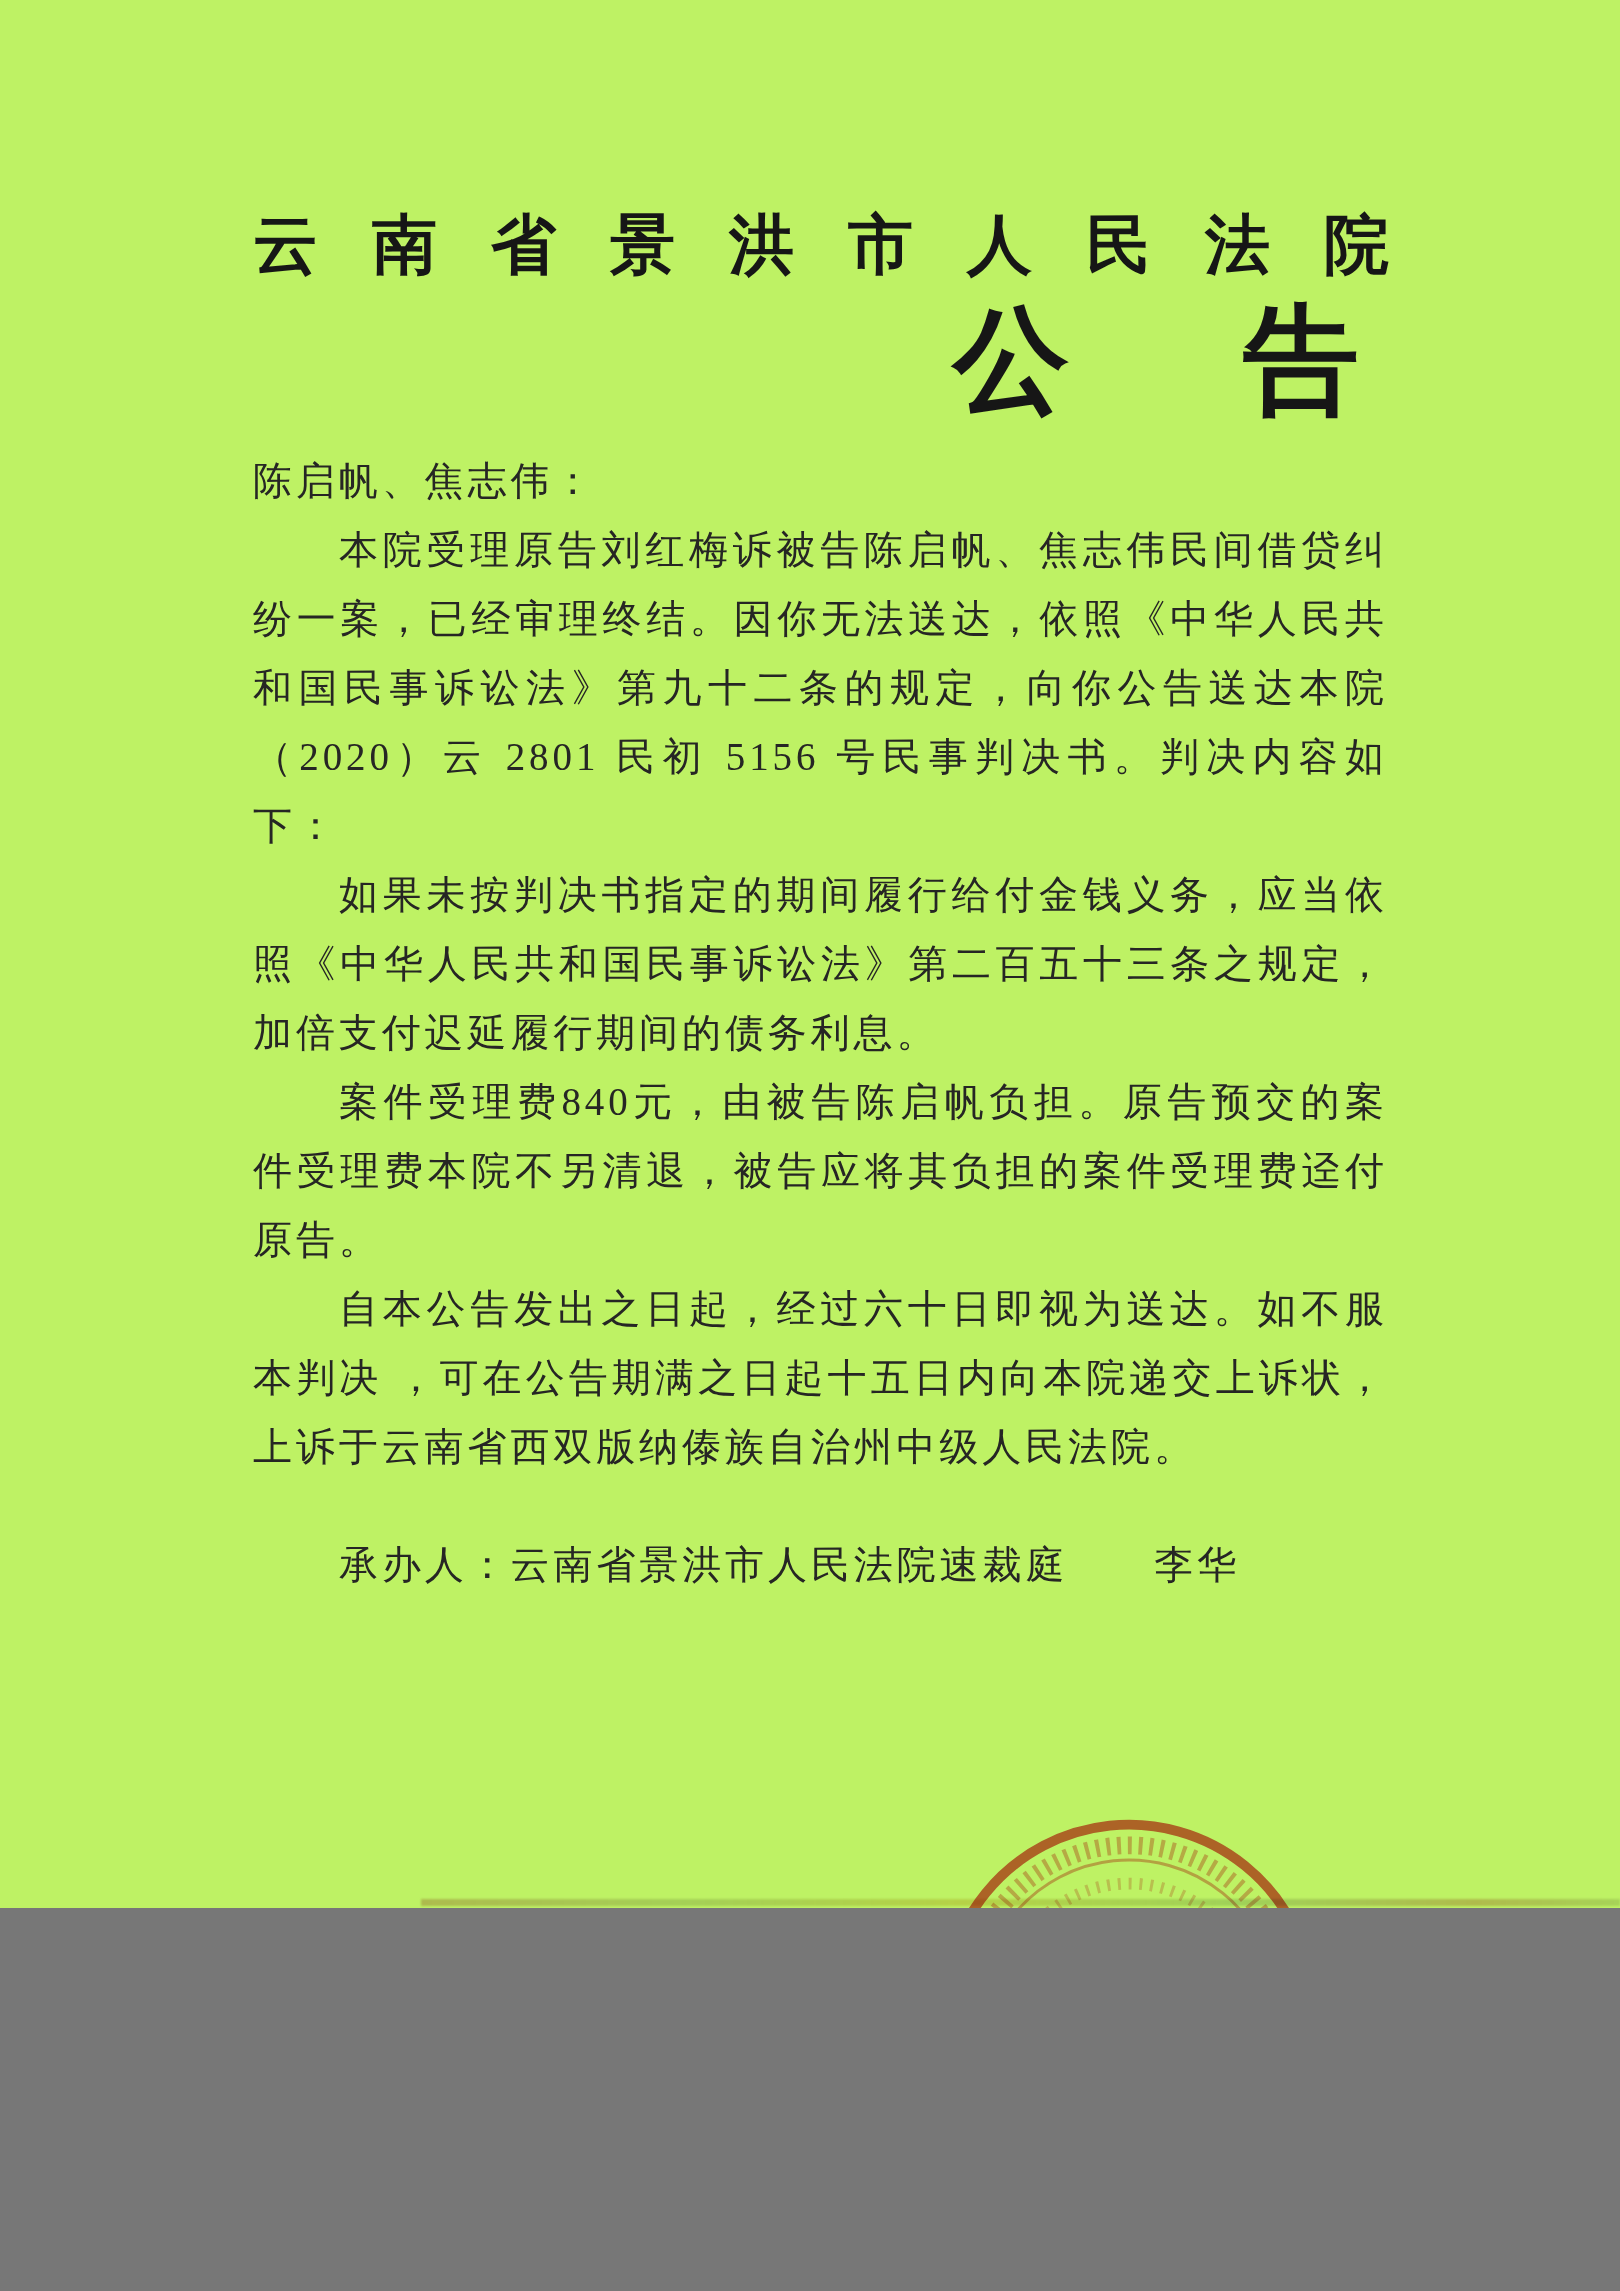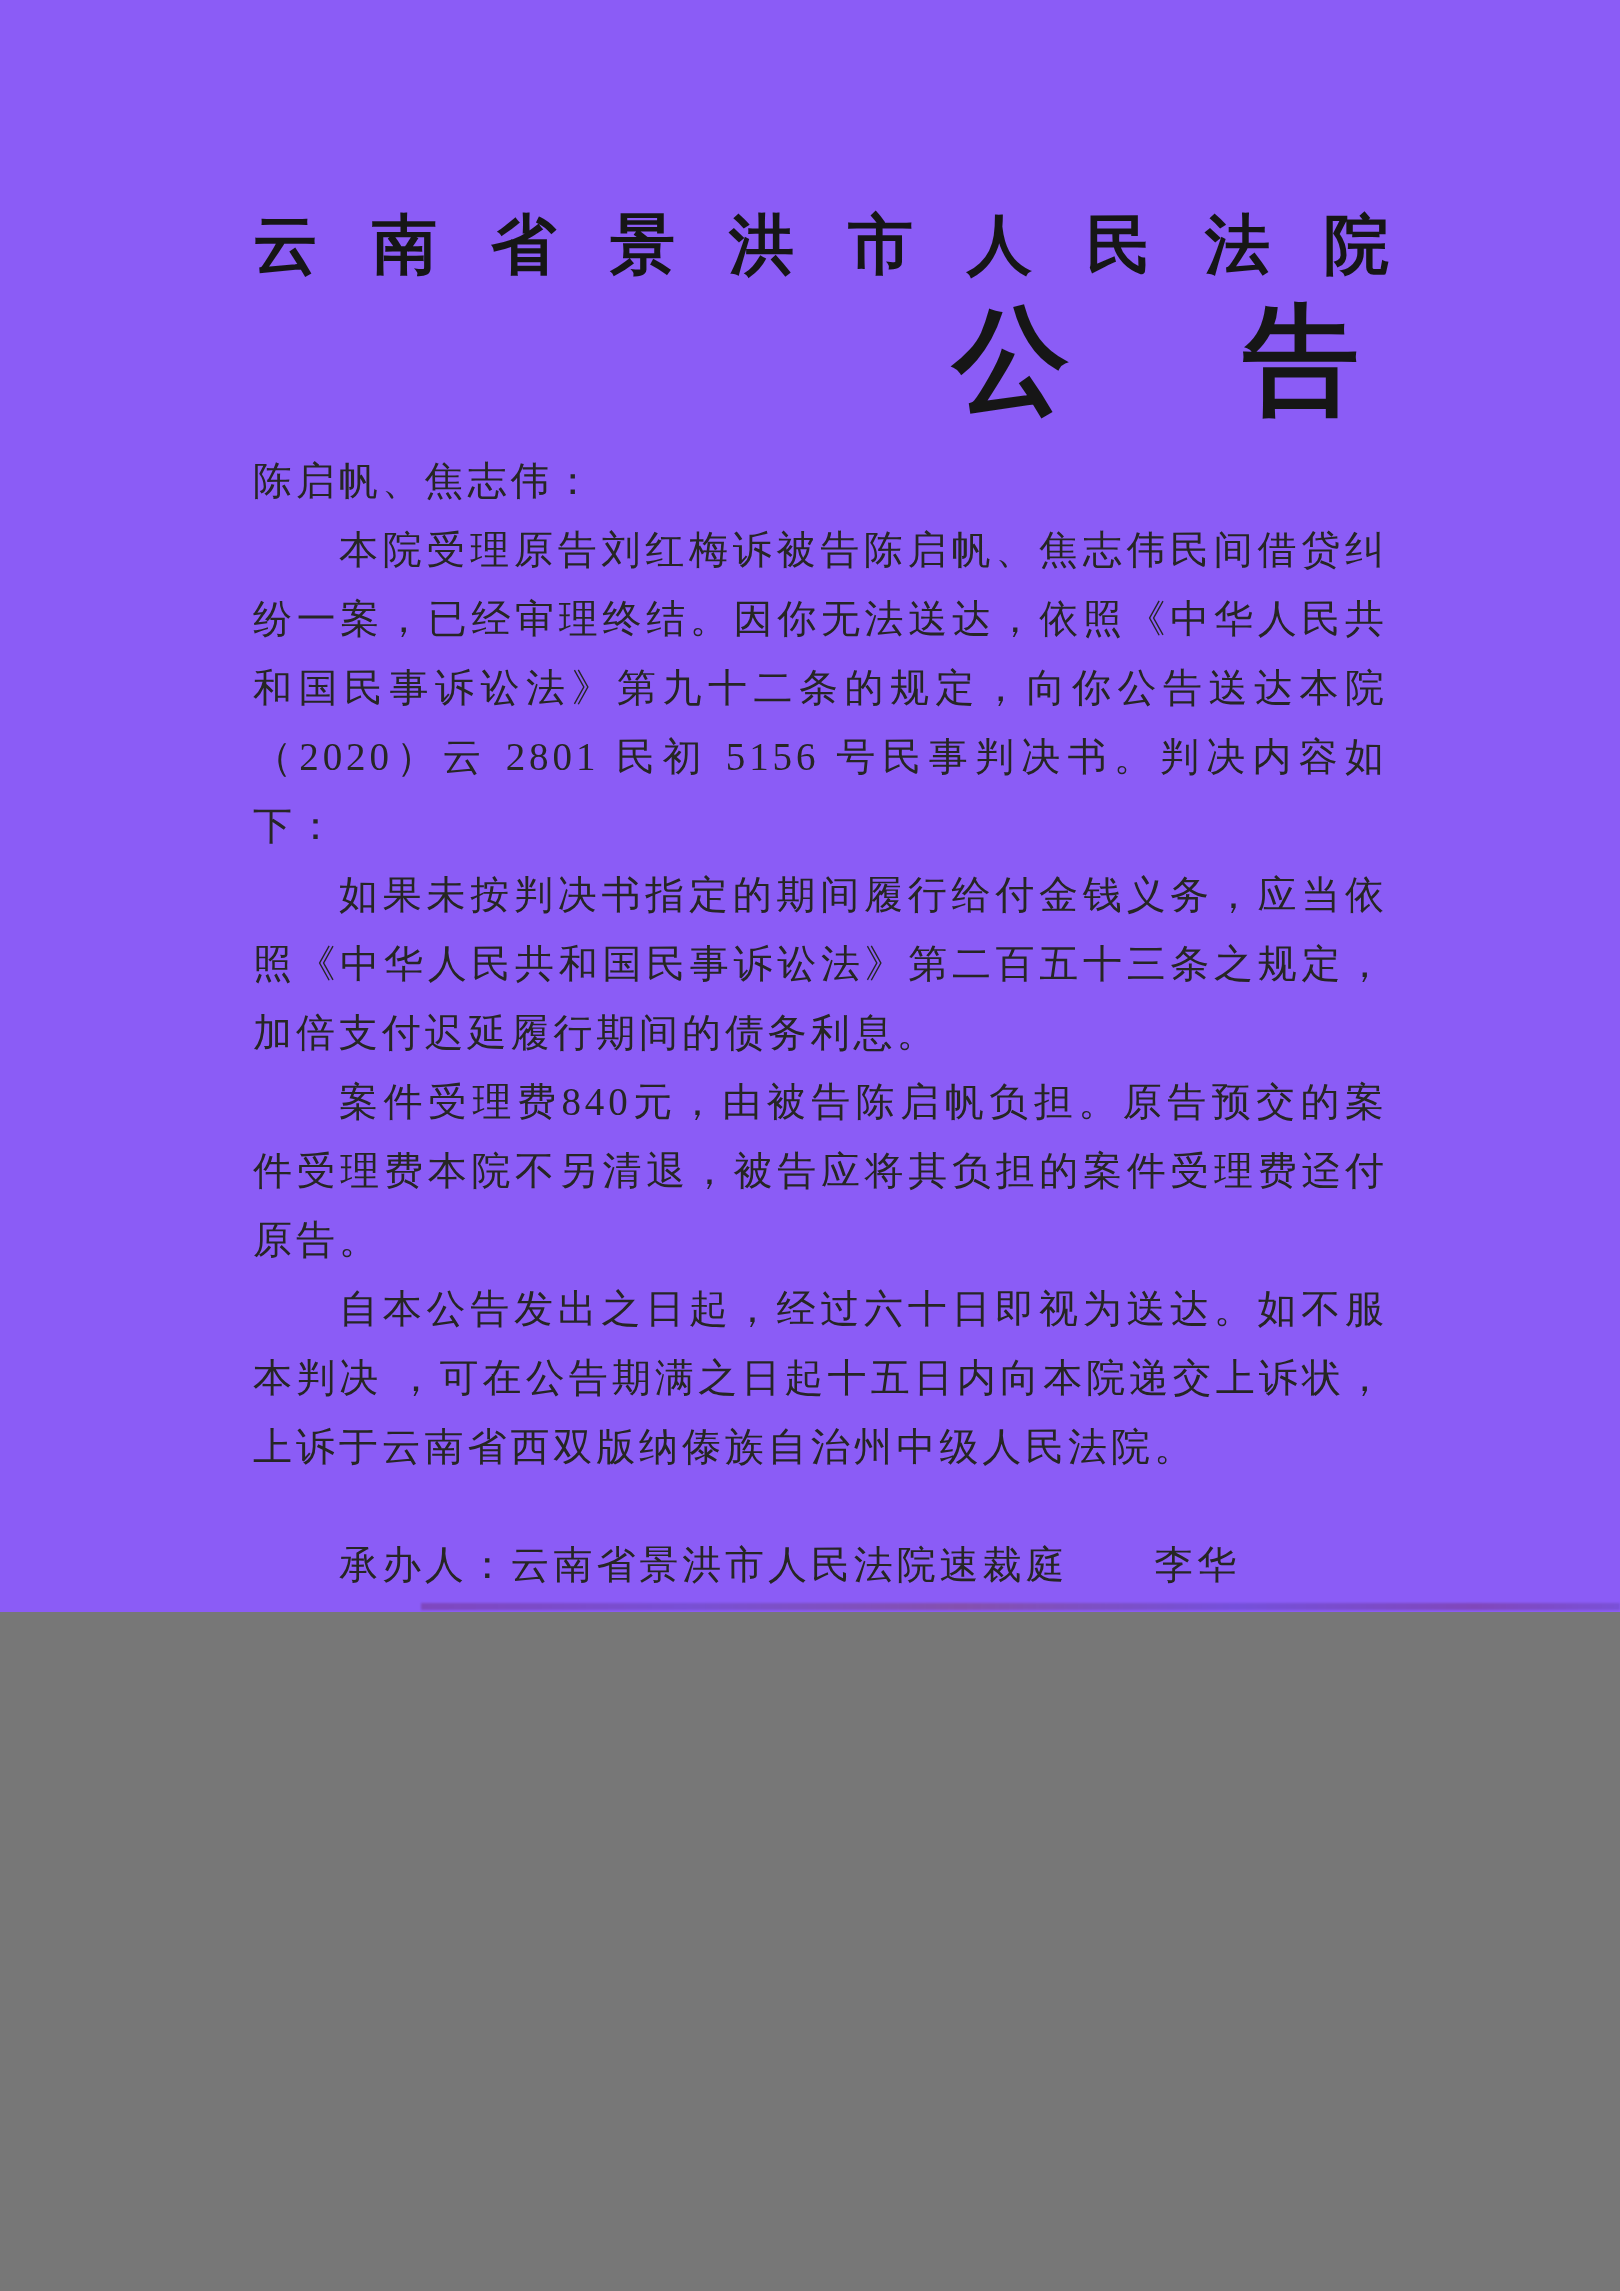--- a/index.html
+++ b/index.html
@@ -1,20 +1,20 @@
 <!DOCTYPE html>
 <html><head>
 <meta charset="utf-8">
 <style>
   html,body{margin:0;padding:0;background:#777;}
   .page{
     position:relative;
-    width:1620px;height:1612px;
+    width:1620px;height:1908px;
     margin:0 auto;
-    background:#8b5cf6;
+    background:#bef264;
     overflow:hidden;
     color:#222;
     font-family:"Liberation Serif", serif;
   }
   
   .doc{
     position:absolute;
     left:253px; top:0;
     width:1135px;
   }

